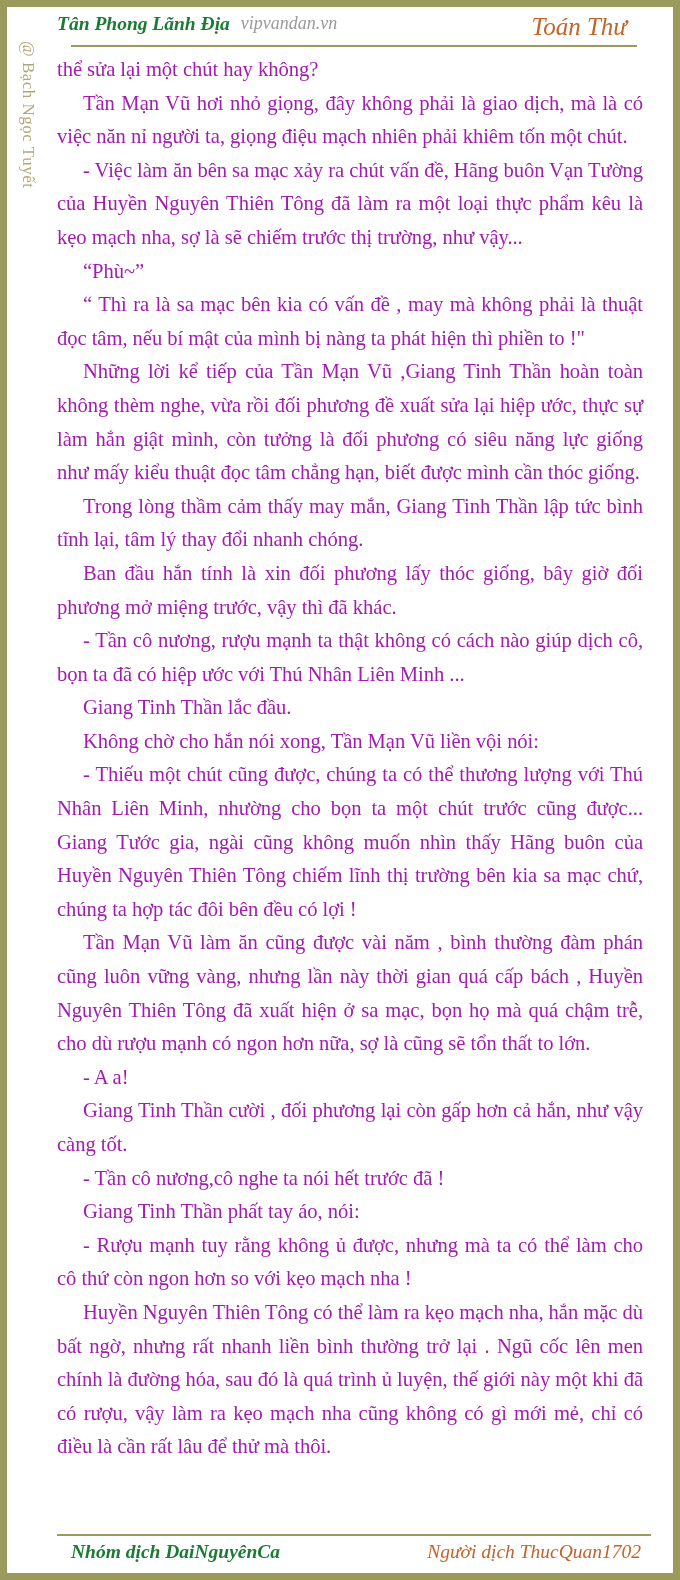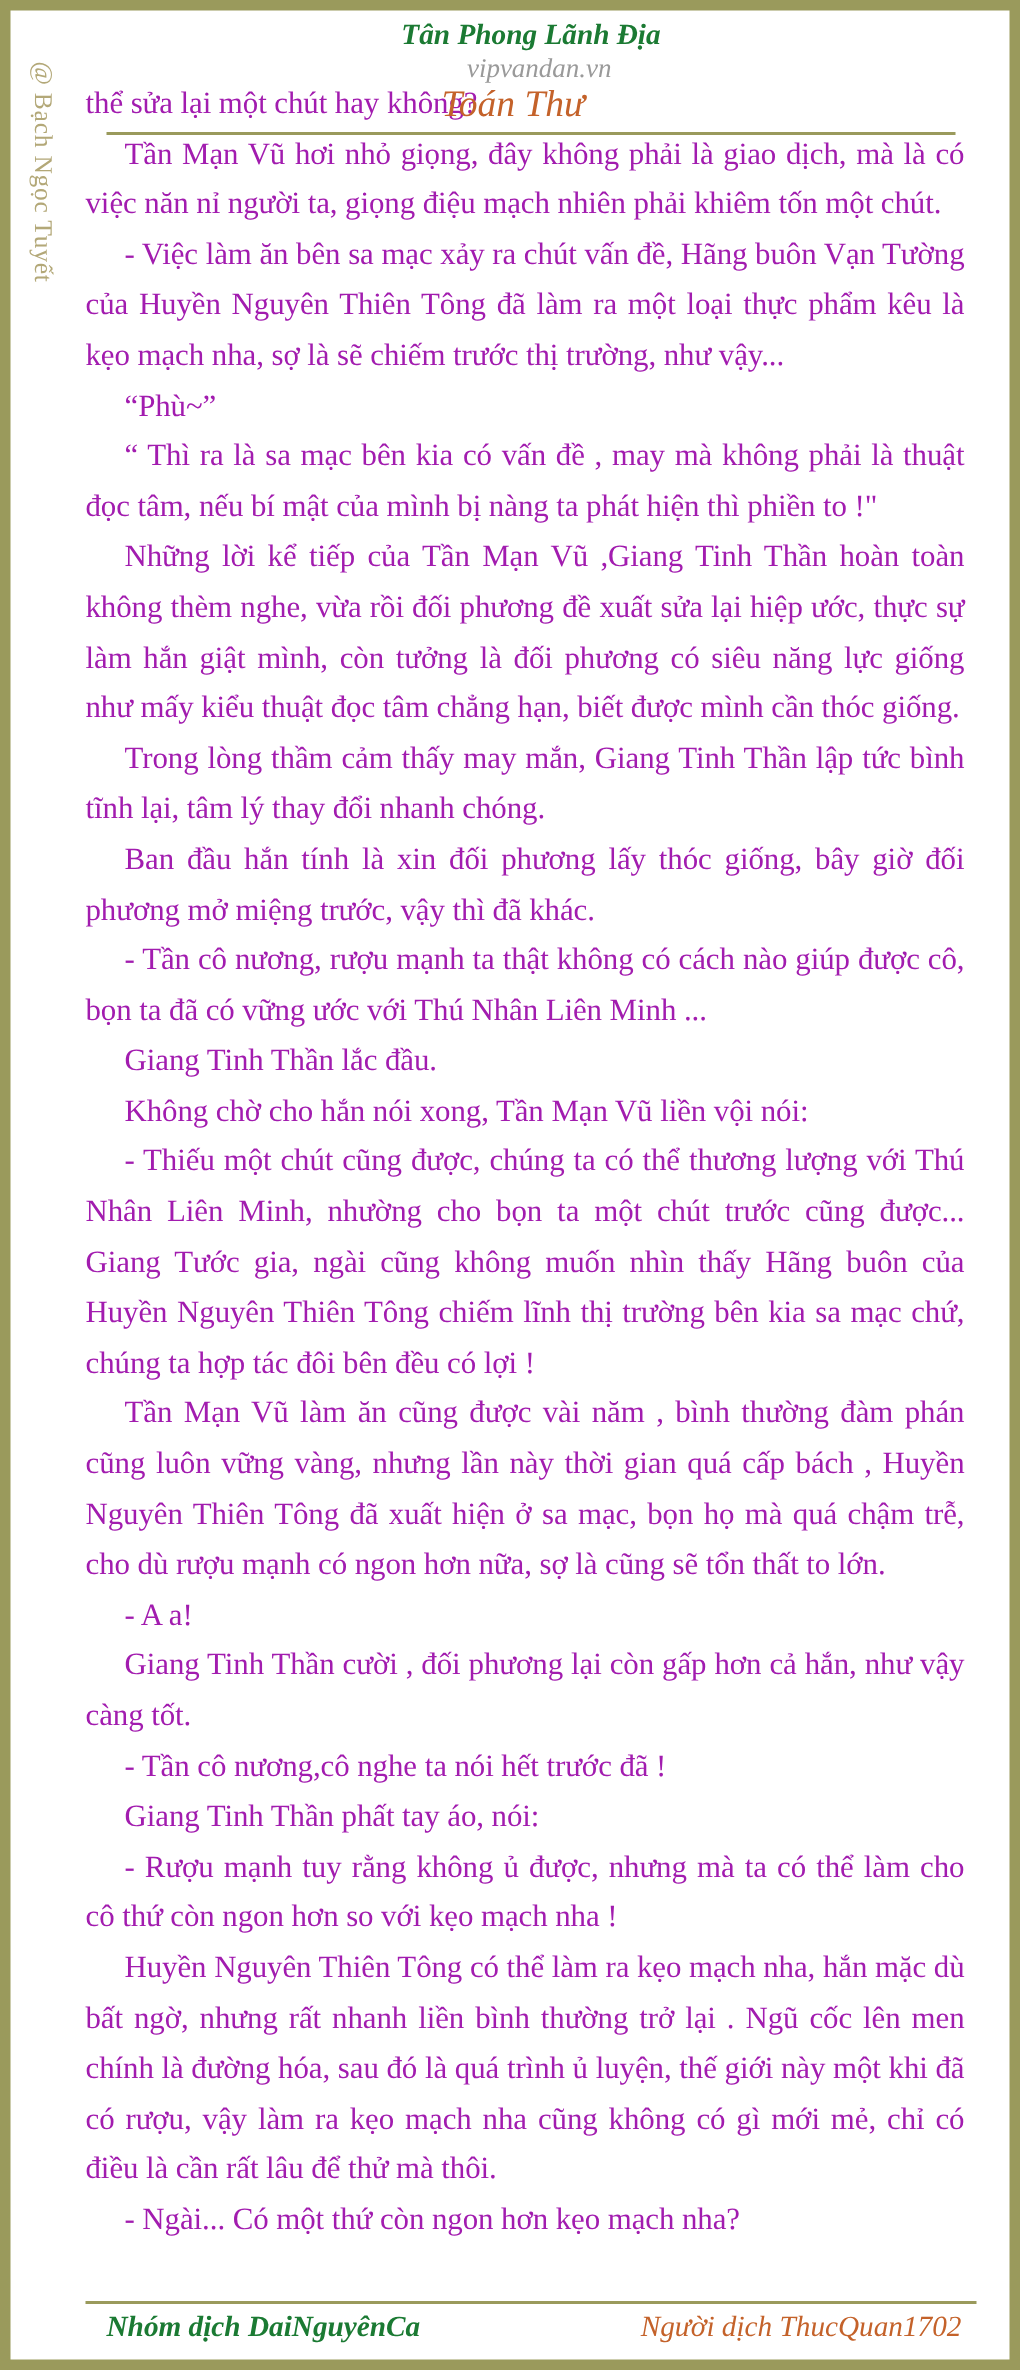--- a/index.html
+++ b/index.html
@@ -47,23 +47,22 @@
   
   #header {
     position: relative;
     height: 40px;
     flex: 0 0 auto;
     padding: 6px 14px 0 14px;
     box-sizing: border-box;
   }
   #header .hdr-row {
     display: flex;
-    align-items: center;
+    align-items: flex-start;
     width: 100%;
-    flex-direction: column;
   }
   .hdr-site {
     font-style: italic;
     font-weight: bold;
     font-size: 19.5px;
     color: #1b7a33;
     white-space: nowrap;
   }
   .hdr-url {
     font-style: italic;
@@ -154,32 +153,31 @@
 
     <div id="body-text">
         <p class="noindent">thể sửa lại một chút hay không?</p>
         <p class="">Tần Mạn Vũ hơi nhỏ giọng, đây không phải là giao dịch, mà là có việc năn nỉ người ta, giọng điệu mạch nhiên phải khiêm tốn một chút.</p>
         <p class="">- Việc làm ăn bên sa mạc xảy ra chút vấn đề, Hãng buôn Vạn Tường của Huyền Nguyên Thiên Tông đã làm ra một loại thực phẩm kêu là kẹo mạch nha, sợ là sẽ chiếm trước thị trường, như vậy...</p>
         <p class="">“Phù~”</p>
         <p class="">“ Thì ra là sa mạc bên kia có vấn đề , may mà không phải là thuật đọc tâm, nếu bí mật của mình bị nàng ta phát hiện thì phiền to !"</p>
         <p class="">Những lời kể tiếp của Tần Mạn Vũ ,Giang Tinh Thần hoàn toàn không thèm nghe, vừa rồi đối phương đề xuất sửa lại hiệp ước, thực sự làm hắn giật mình, còn tưởng là đối phương có siêu năng lực giống như mấy kiểu thuật đọc tâm chẳng hạn, biết được mình cần thóc giống.</p>
         <p class="">Trong lòng thầm cảm thấy may mắn, Giang Tinh Thần lập tức bình tĩnh lại, tâm lý thay đổi nhanh chóng.</p>
         <p class="">Ban đầu hắn tính là xin đối phương lấy thóc giống, bây giờ đối phương mở miệng trước, vậy thì đã khác.</p>
-        <p class="">- Tần cô nương, rượu mạnh ta thật không có cách nào giúp được cô, bọn ta đã có vững ước với Thú Nhân Liên Minh ...</p>
+        <p class="">- Tần cô nương, rượu mạnh ta thật không có cách nào giúp dịch cô, bọn ta đã có hiệp ước với Thú Nhân Liên Minh ...</p>
         <p class="">Giang Tinh Thần lắc đầu.</p>
         <p class="">Không chờ cho hắn nói xong, Tần Mạn Vũ liền vội nói:</p>
         <p class="">- Thiếu một chút cũng được, chúng ta có thể thương lượng với Thú Nhân Liên Minh, nhường cho bọn ta một chút trước cũng được... Giang Tước gia, ngài cũng không muốn nhìn thấy Hãng buôn của Huyền Nguyên Thiên Tông chiếm lĩnh thị trường bên kia sa mạc chứ, chúng ta hợp tác đôi bên đều có lợi !</p>
         <p class="">Tần Mạn Vũ làm ăn cũng được vài năm , bình thường đàm phán cũng luôn vững vàng, nhưng  lần này thời gian quá cấp bách , Huyền Nguyên Thiên Tông đã xuất hiện ở sa mạc, bọn họ mà quá chậm trễ, cho dù rượu mạnh có ngon hơn nữa, sợ là cũng sẽ tổn thất to lớn.</p>
         <p class="">- A a!</p>
         <p class=""> Giang Tinh Thần cười , đối phương lại còn gấp hơn cả hắn, như vậy càng tốt.</p>
         <p class="">- Tần cô nương,cô nghe ta nói hết trước đã !</p>
         <p class="">Giang Tinh Thần phất tay áo, nói:</p>
         <p class="">- Rượu mạnh tuy rằng không ủ được, nhưng mà ta có thể làm cho cô thứ còn ngon hơn so với kẹo mạch nha !</p>
         <p class="">Huyền Nguyên Thiên Tông có thể làm ra kẹo mạch nha, hắn mặc dù bất ngờ, nhưng rất nhanh liền bình thường trở lại . Ngũ cốc lên men chính là đường hóa, sau đó là quá trình ủ luyện, thế giới này một khi đã có rượu, vậy làm ra kẹo mạch nha cũng không có gì mới mẻ, chỉ có điều là cần rất lâu để thử mà thôi.</p>
-        <p class="">- Ngài... Có một thứ còn ngon hơn kẹo mạch nha?</p>
       </div>
 
     <div id="footer">
       <div class="rule"></div>
       <div class="ftr-row">
         <span class="ftr-group">Nhóm dịch DaiNguyênCa</span>
         <span class="ftr-spacer"></span>
         <span class="ftr-translator">Người dịch ThucQuan1702</span>
       </div>
     </div>

